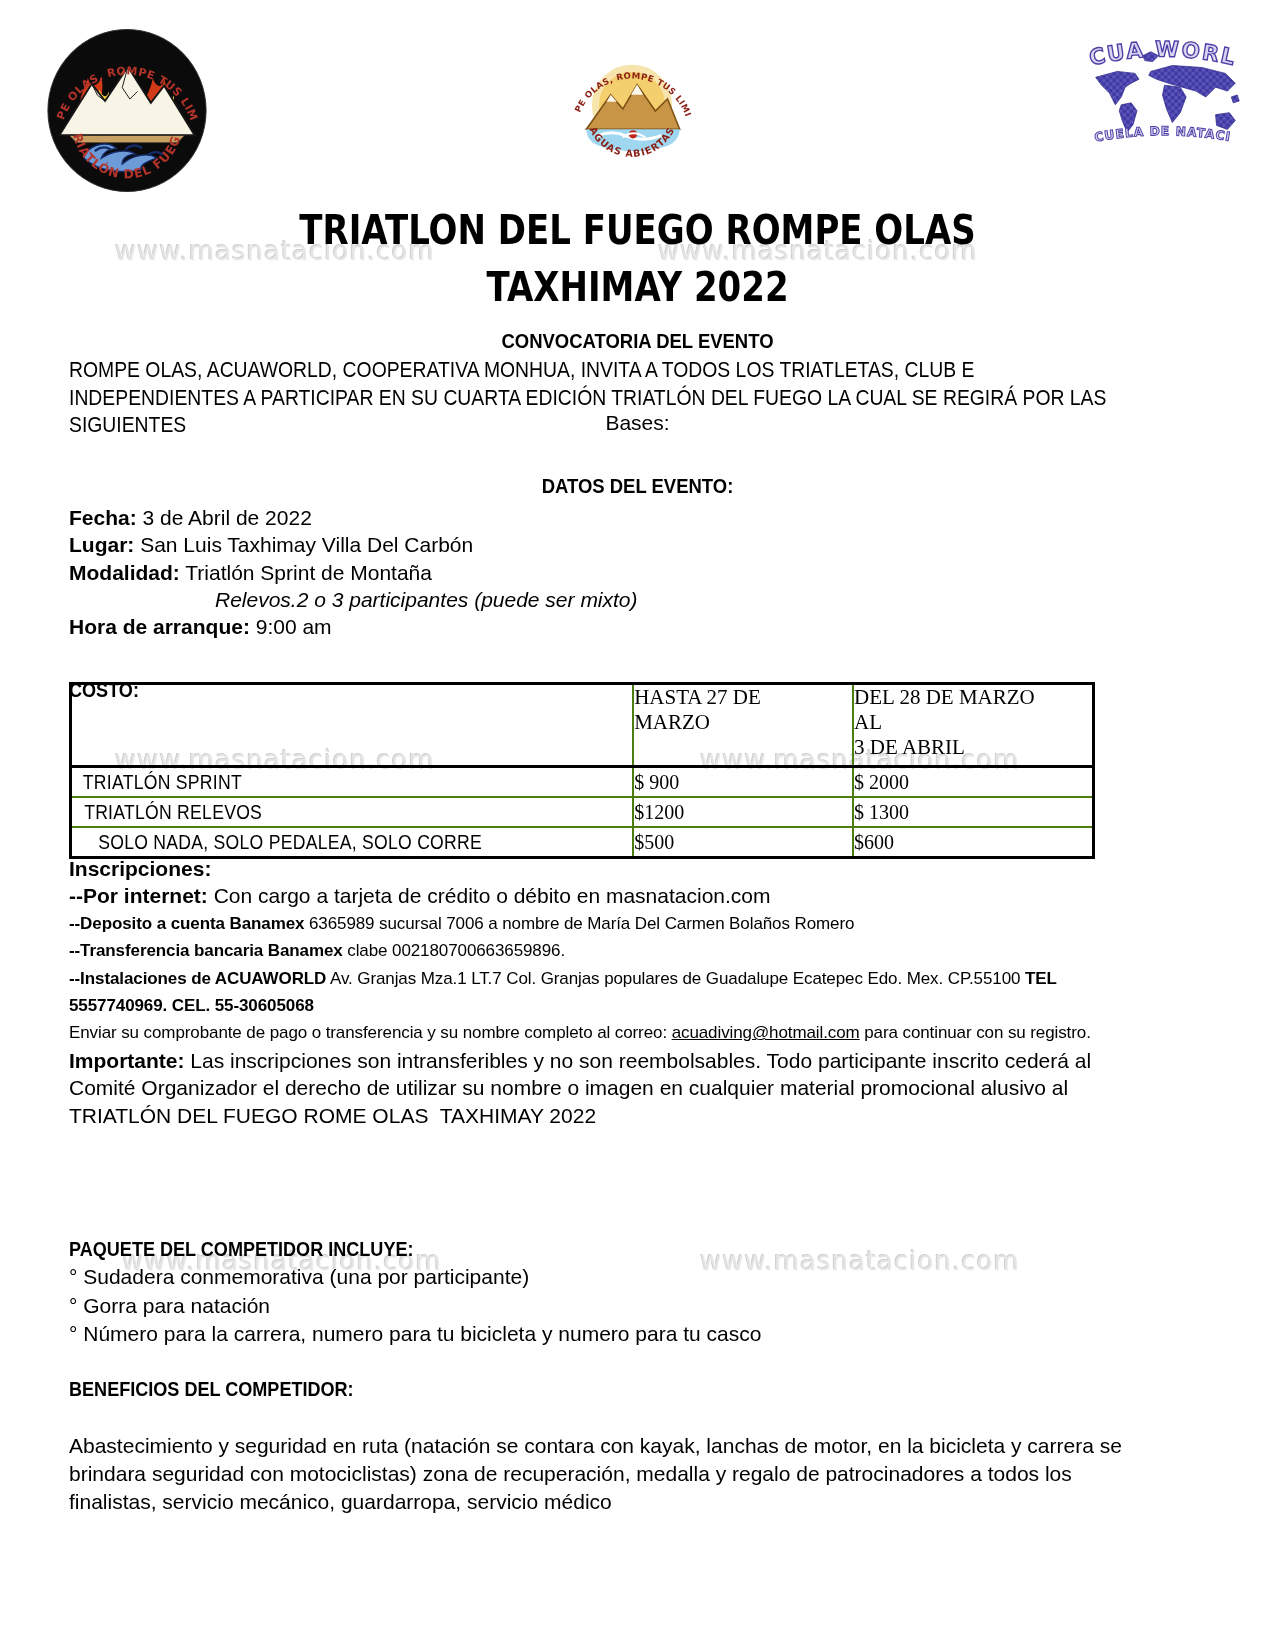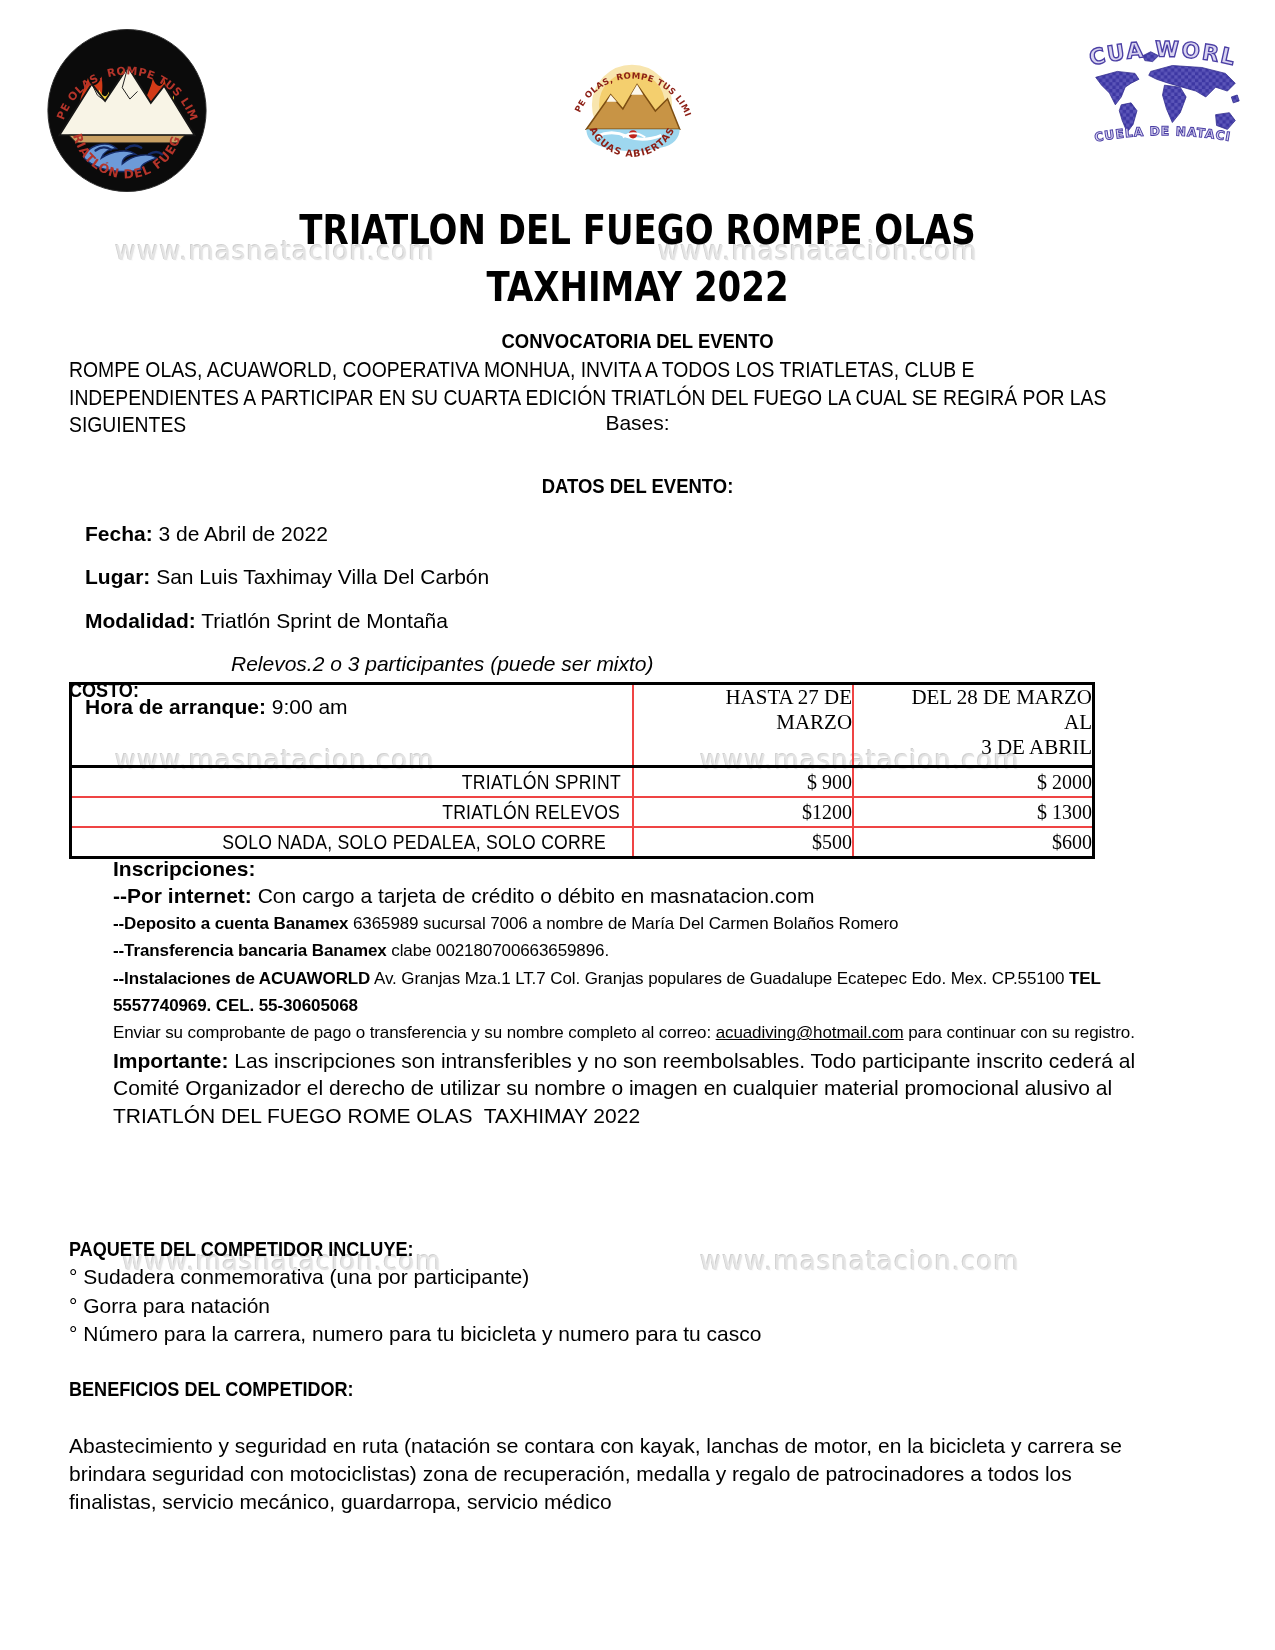--- a/index.html
+++ b/index.html
@@ -43,42 +43,42 @@
   .h-cond-left > span { display:inline-block; transform:scaleX(0.86); transform-origin:0 50%; }
 
   .intro {
     left:69px; top:356px; width:1180px;
     font-size:22px; line-height:27.5px;
     transform:scaleX(0.88); transform-origin:0 0;
   }
   .bases { left:0; right:0; top:411px; text-align:center; font-size:21px; }
 
   .datos { left:69px; top:504px; font-size:21px; line-height:27.3px; }
-  .datos p { margin:16px; }
+  .datos p { margin:0; }
   .indent { padding-left:146px;font-style:italic; }
 
   
   .price-table-wrap { left:69px; top:682px; width:1026px; }
   table.price { border-collapse:collapse; width:100%; table-layout:fixed; background:transparent; }
-  table.price th, table.price td { border:2px solid #ef4444; text-align:right; padding:0; }
+  table.price th, table.price td { border:2px solid #4d7c0f; text-align:left; padding:0; }
   table.price { border:3px solid #000; }
   table.price thead th { border-bottom:3px solid #000; }
   .col-label { width:55%; }
   .col-early { width:21.5%; }
   .col-late  { width:23.5%; }
   th.hdr {
     font-family:"Liberation Serif", serif; font-weight:normal;
     font-size:21px; line-height:25px; height:80px;
     vertical-align:top; padding-top:4px;
   }
   td.price-num { font-family:"Liberation Serif", serif; font-size:20px; height:28px; }
   td.row-label { font-size:20px; height:28px; }
   td.row-label > span { display:inline-block; transform:scaleX(0.88); letter-spacing:0.3px; }
 
-  .inscripciones { left:69px; top:855px; width:1040px; font-size:21px; line-height:27.4px;margin-left:44px; }
+  .inscripciones { left:69px; top:855px; width:1040px; font-size:21px; line-height:27.4px; }
   .inscripciones p { margin:0; }
   .narrow { font-size:17px; letter-spacing:-0.1px; }
   a.link, .link { color:#000000; text-decoration:underline; cursor:pointer; }
 
   .paquete { left:69px; top:1235px; font-size:21px; line-height:28.4px; }
   .paquete p { margin:0; }
 
   .beneficios-h { left:69px; top:1377px; }
   .beneficios-body { left:69px; top:1432px; width:1085px; font-size:21px; line-height:28px; }
 

